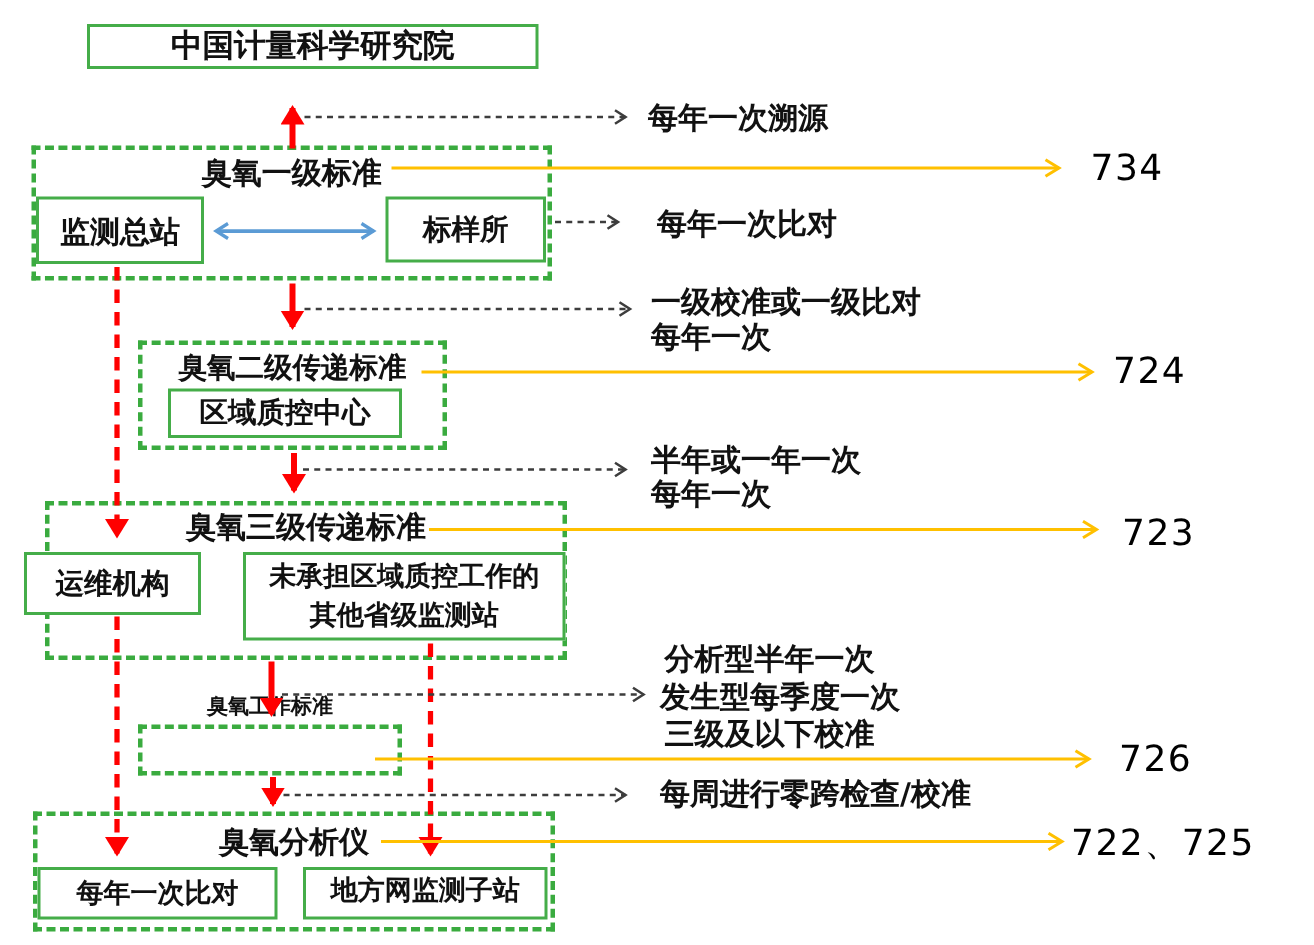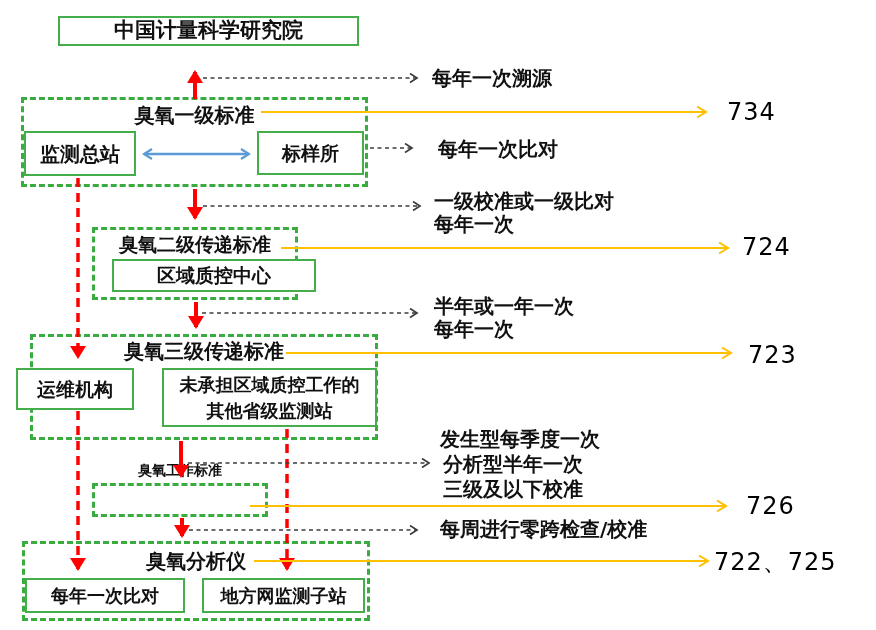--- a/index.html
+++ b/index.html
@@ -37,47 +37,47 @@
   <div class="gtitle" style="left:92px;top:232px;width:206px;font-size:19px;">臭氧二级传递标准</div>
   <div class="gtitle" style="left:30px;top:338px;width:348px;font-size:20px;">臭氧三级传递标准</div>
   <div class="gtitle" style="left:92px;top:462px;width:176px;font-size:14px;">臭氧工作标准</div>
   <div class="gtitle" style="left:22px;top:548px;width:348px;font-size:20px;">臭氧分析仪</div>
 
   <div class="abs node" style="left:58px;top:16px;width:301px;height:30px;font-size:21px;">中国计量科学研究院</div>
 
   <div class="abs node" style="left:24px;top:131px;width:112px;height:45px;font-size:20px;">监测总站</div>
   <div class="abs node" style="left:257px;top:131px;width:107px;height:44px;font-size:19px;">标样所</div>
 
-  <div class="abs node" style="left:112px;top:259px;width:204px;height:33px;font-size:19px;">区域质控中心</div>
+  <div class="abs node" style="left:112px;top:259px;width:156px;height:33px;font-size:19px;">区域质控中心</div>
 
   <div class="abs node" style="left:16px;top:368px;width:118px;height:42px;font-size:19px;">运维机构</div>
   <div class="abs node" style="left:162px;top:368px;width:215px;height:59px;font-size:18px;line-height:26px;">
     <span>未承担区域质控工作的</span>
     <span>其他省级监测站</span>
   </div>
 
   <div class="abs node" style="left:25px;top:578px;width:160px;height:35px;font-size:18px;">每年一次比对</div>
-  <div class="abs node" style="left:202px;top:578px;width:163px;height:35px;font-size:18px;">地方网监测子站</div>
+  <div class="abs node" style="left:202px;top:578px;width:163px;height:35px;font-size:18px;font-family:Liberation Mono, monospace;">地方网监测子站</div>
 
   <div class="anno" style="left:432px;top:67px;">每年一次溯源</div>
   <div class="anno" style="left:438px;top:138px;">每年一次比对</div>
 
   <div class="anno" style="left:434px;top:190px;">
     <div>一级校准或一级比对</div>
     <div>每年一次</div>
   </div>
 
   <div class="anno" style="left:434px;top:295px;">
     <div>半年或一年一次</div>
     <div>每年一次</div>
   </div>
 
   <div class="anno" style="left:443px;top:427px;line-height:25px;">
+    <div>分析型半年一次</div>
     <div style="margin-left:-3px;">发生型每季度一次</div>
-    <div>分析型半年一次</div>
     <div>三级及以下校准</div>
   </div>
 
   <div class="anno" style="left:440px;top:518px;">每周进行零跨检查/校准</div>
 
   <div class="refnum" style="left:727px;top:96px;">734</div>
   <div class="refnum" style="left:742px;top:231px;">724</div>
   <div class="refnum" style="left:748px;top:339px;">723</div>
   <div class="refnum" style="left:746px;top:490px;">726</div>
   <div class="refnum" style="left:714px;top:546px;">722、725</div>

